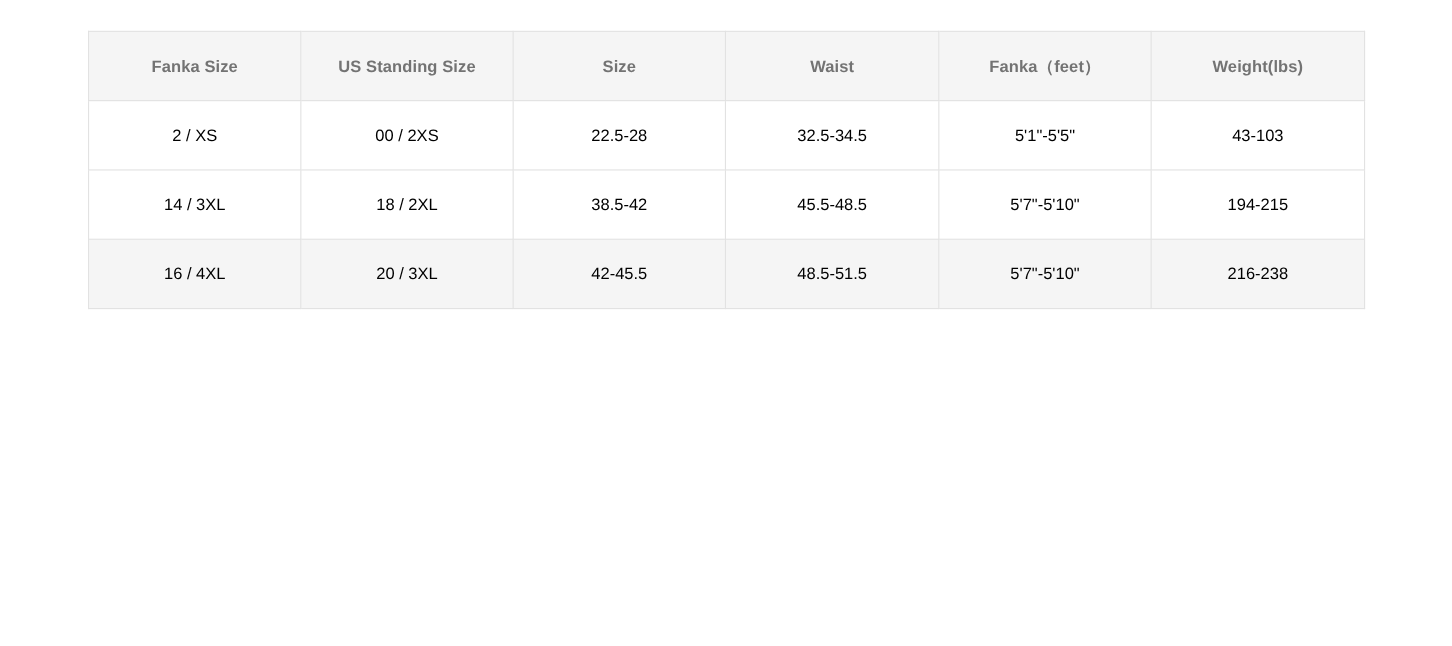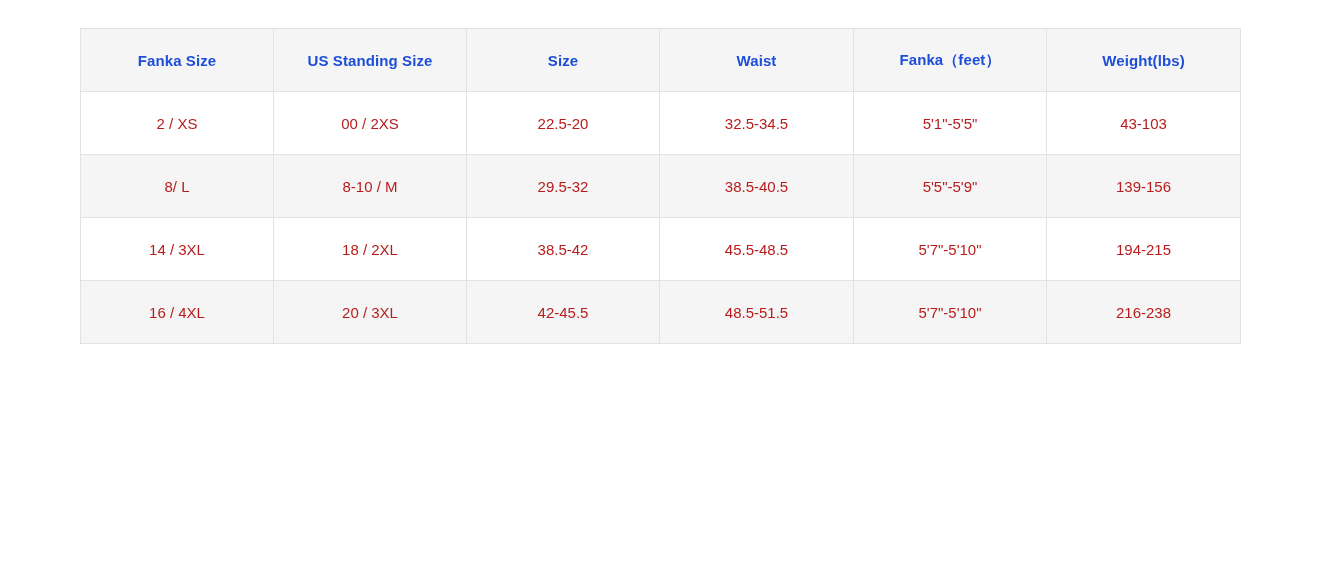--- a/index.html
+++ b/index.html
@@ -31,31 +31,31 @@
   table.size-chart col.c2 { width: 193px; }
   table.size-chart col.c3 { width: 194px; }
   table.size-chart col.c4 { width: 193px; }
   table.size-chart col.c5 { width: 194px; }
   table.size-chart th {
     height: 60px;
     background: #f5f5f5;
     border: 1px solid #e2e2e2;
     font-size: 15px;
     font-weight: bold;
-    color: #1d4ed8;
+    color: #737373;
     text-align: center;
     vertical-align: middle;
     letter-spacing: 0.1px;
   }
   table.size-chart td {
     height: 60px;
     border: 1px solid #e2e2e2;
     font-size: 15px;
     font-weight: normal;
-    color: #b91c1c;
+    color: #000000;
     text-align: center;
     vertical-align: middle;
     background: #ffffff;
   }
   table.size-chart tbody tr.alt td {
     background: #f5f5f5;
   }
 </style>
 </head>
 <body>
@@ -77,32 +77,24 @@
         <th>Size</th>
         <th>Waist</th>
         <th>Fanka（feet）</th>
         <th>Weight(lbs)</th>
       </tr>
     </thead>
     <tbody>
       <tr>
         <td>2 / XS</td>
         <td>00 / 2XS</td>
-        <td>22.5-20</td>
+        <td>22.5-28</td>
         <td>32.5-34.5</td>
         <td>5'1"-5'5"</td>
         <td>43-103</td>
-      </tr>
-      <tr class="alt">
-        <td>8/ L</td>
-        <td>8-10 / M</td>
-        <td>29.5-32</td>
-        <td>38.5-40.5</td>
-        <td>5'5"-5'9"</td>
-        <td>139-156</td>
       </tr>
       <tr>
         <td>14 / 3XL</td>
         <td>18 / 2XL</td>
         <td>38.5-42</td>
         <td>45.5-48.5</td>
         <td>5'7"-5'10"</td>
         <td>194-215</td>
       </tr>
       <tr class="alt">

